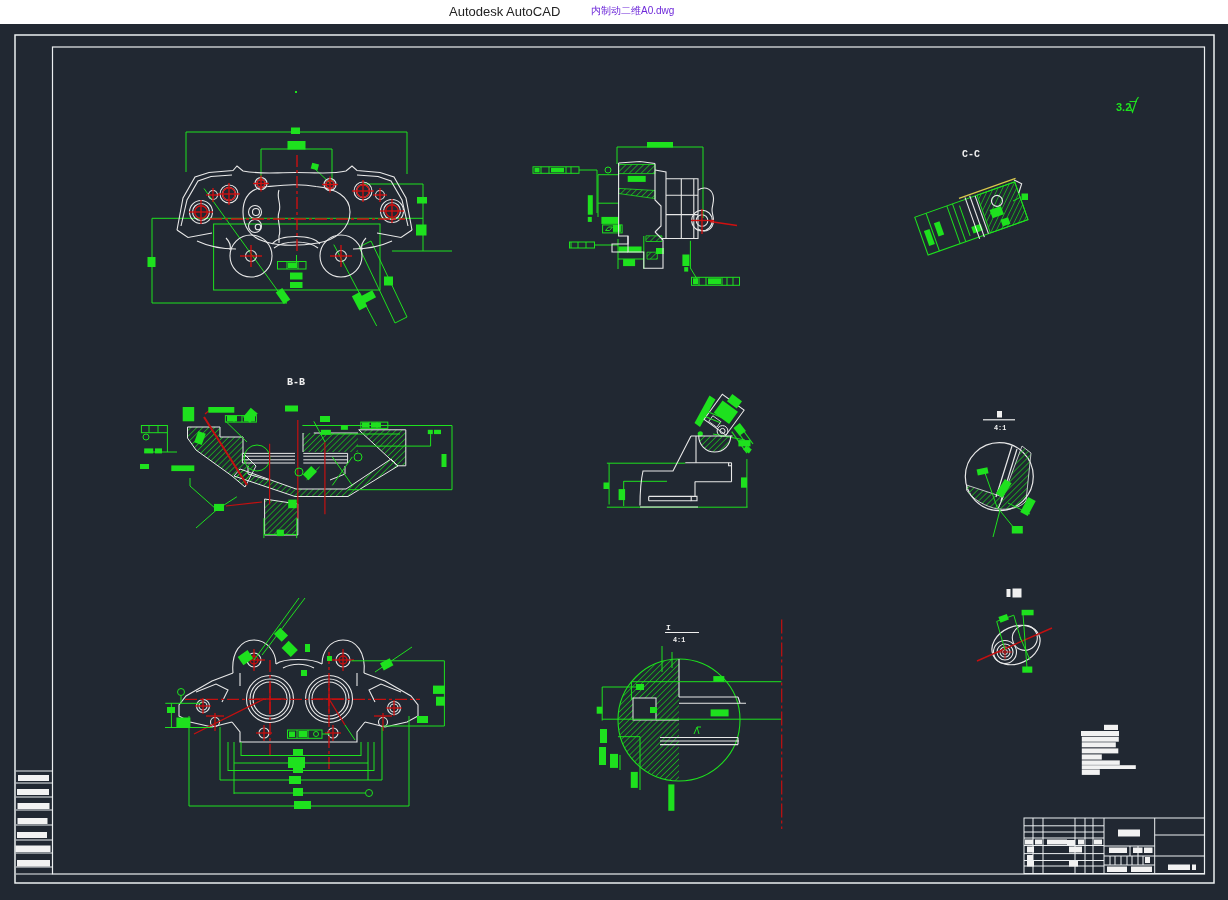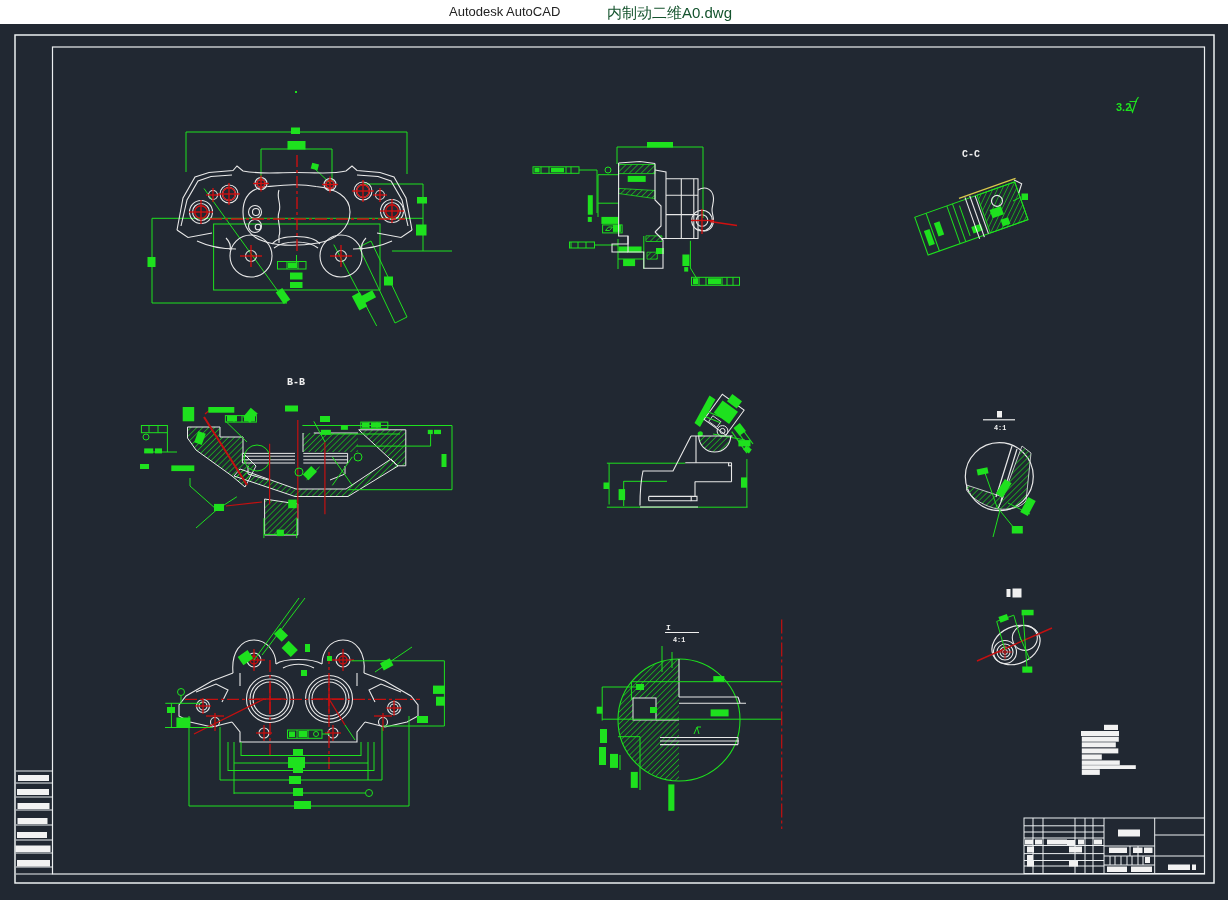--- a/index.html
+++ b/index.html
@@ -1,19 +1,19 @@
 <!DOCTYPE html>
 <html><head>
 <meta charset="utf-8">
 <style>
 html,body{margin:0;padding:0;background:#151a21;}
 #wrap{position:relative;width:1228px;height:900px;overflow:hidden;background:#212832;font-family:"Liberation Sans",sans-serif;}
 #topbar{position:absolute;left:0;top:0;width:1228px;height:24px;background:#ffffff;border-bottom:1px solid #d9d9d9;}
 #topbar .t1{position:absolute;left:449px;top:4px;font-size:13px;color:#222;}
-#topbar .t2{position:absolute;left:607px;top:4px;font-size:15px;color:#14532d;}
+#topbar .t2{position:absolute;left:591px;top:4px;font-size:10px;color:#6d28d9;}
 svg{position:absolute;left:0;top:24px;}
 </style>
 </head>
 <body>
 <div id="wrap">
 <div id="topbar">
       <span class="t1">Autodesk AutoCAD</span>
       <span class="t2">内制动二维A0.dwg</span>
     </div>
 <svg width="1228" height="876" viewBox="0 24 1228 876">

